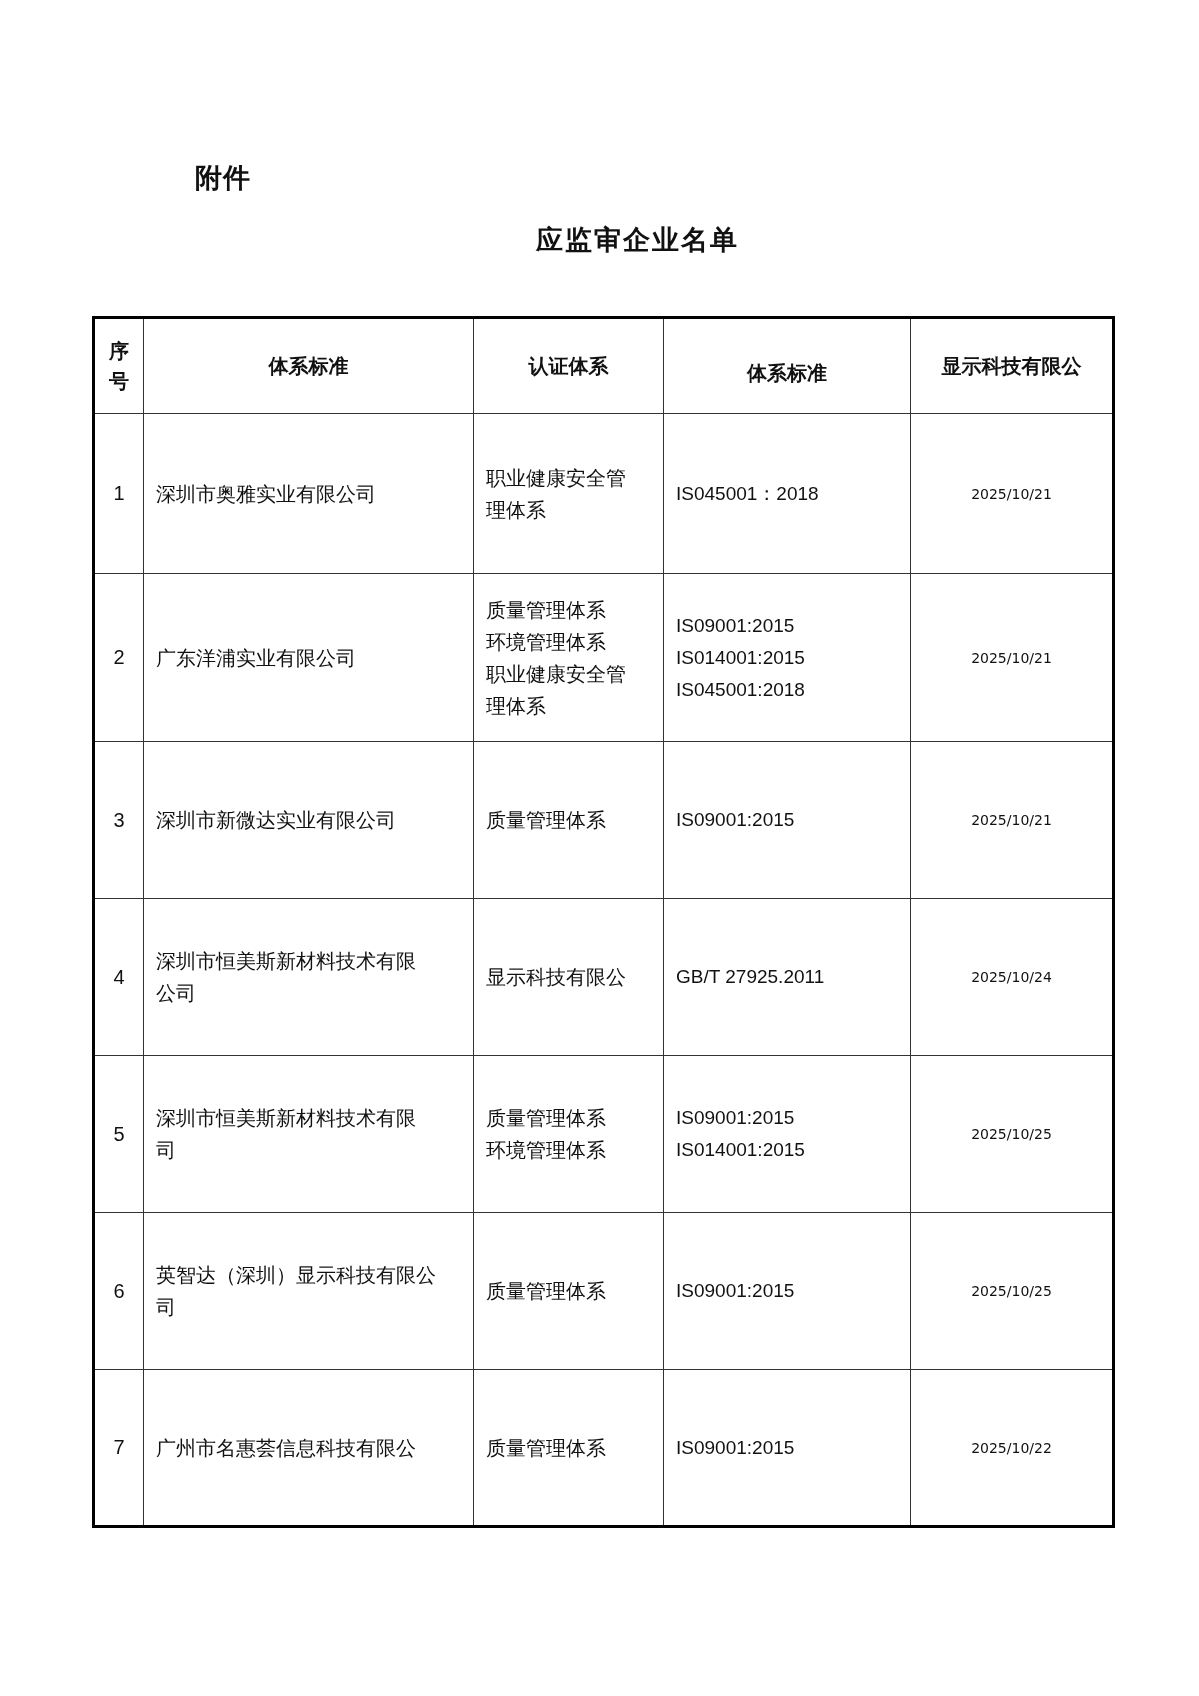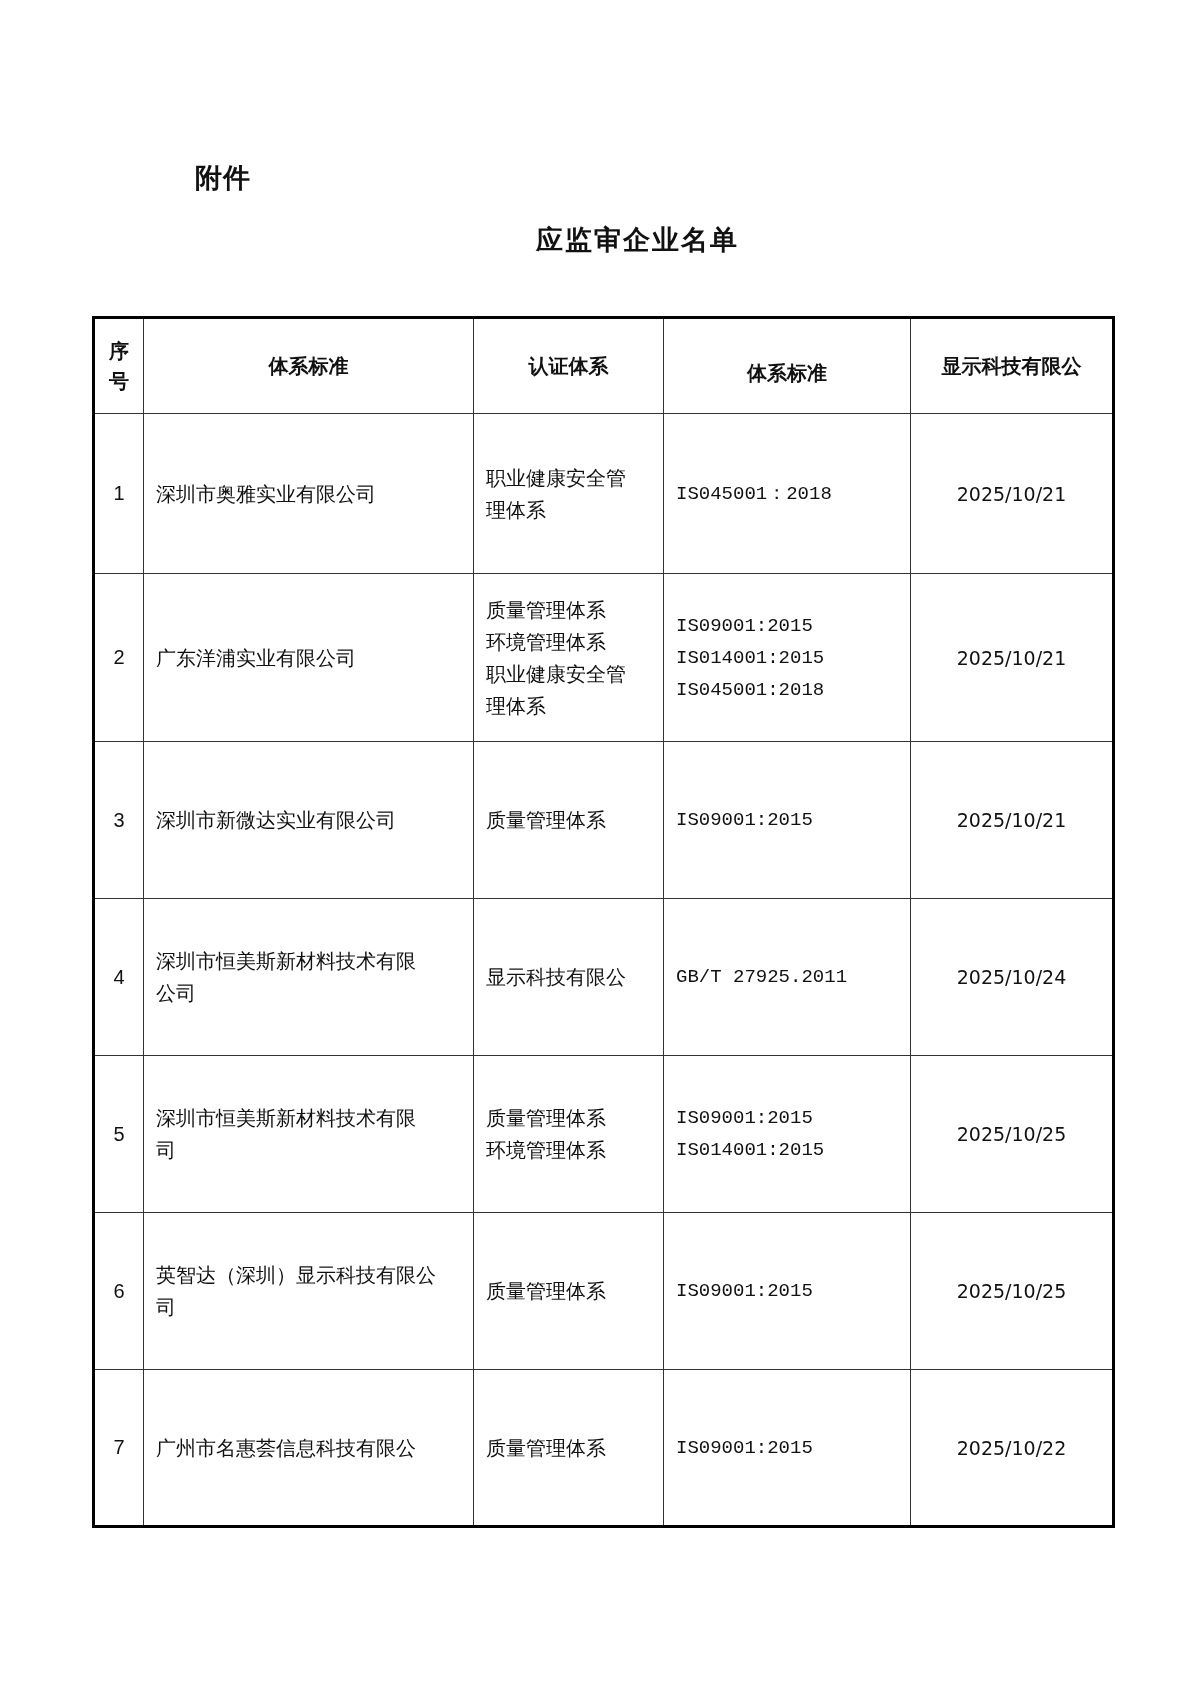--- a/index.html
+++ b/index.html
@@ -8,22 +8,22 @@
     .attach { position: absolute; left: 195px; top: 160px; font-size: 27px; font-weight: bold; letter-spacing: 1px; }
     .title { position: absolute; left: 536px; top: 222px; font-size: 27px; font-weight: bold; letter-spacing: 2px; text-align: center; }
     table { position: absolute; left: 92px; top: 316px; width: 1020px; border-collapse: collapse;
             border: 3px solid #000; table-layout: fixed; }
     td, th { border: 1px solid #333; font-size: 20px; vertical-align: middle; padding: 0; }
     th { font-weight: bold; height: 80px; text-align: center; font-size: 20px; }
     th.seq { line-height: 30px; }
     td.seq { text-align: center; font-family: "Liberation Sans", sans-serif; }
     td.name { padding-left: 12px; padding-right: 14px; line-height: 32px; }
     td.sys { padding-left: 12px; line-height: 32px; }
-    td.std { padding-left: 12px; font-family: Liberation Mono, monospace; font-size: 19px; line-height: 32px; }
-    td.date { text-align: center; font-family: "DejaVu Sans", sans-serif; font-size: 19px; }
+    td.std { padding-left: 12px; font-family: Liberation Sans, sans-serif; font-size: 19px; line-height: 32px; }
+    td.date { text-align: center; font-family: "DejaVu Sans", sans-serif; font-size: 14px; }
     .line { display: block; }
   </style>
 </head>
 <body>
 
 <div class="attach">附件</div>
 <div class="title">应监审企业名单</div>
 
 <table>
   <colgroup>

